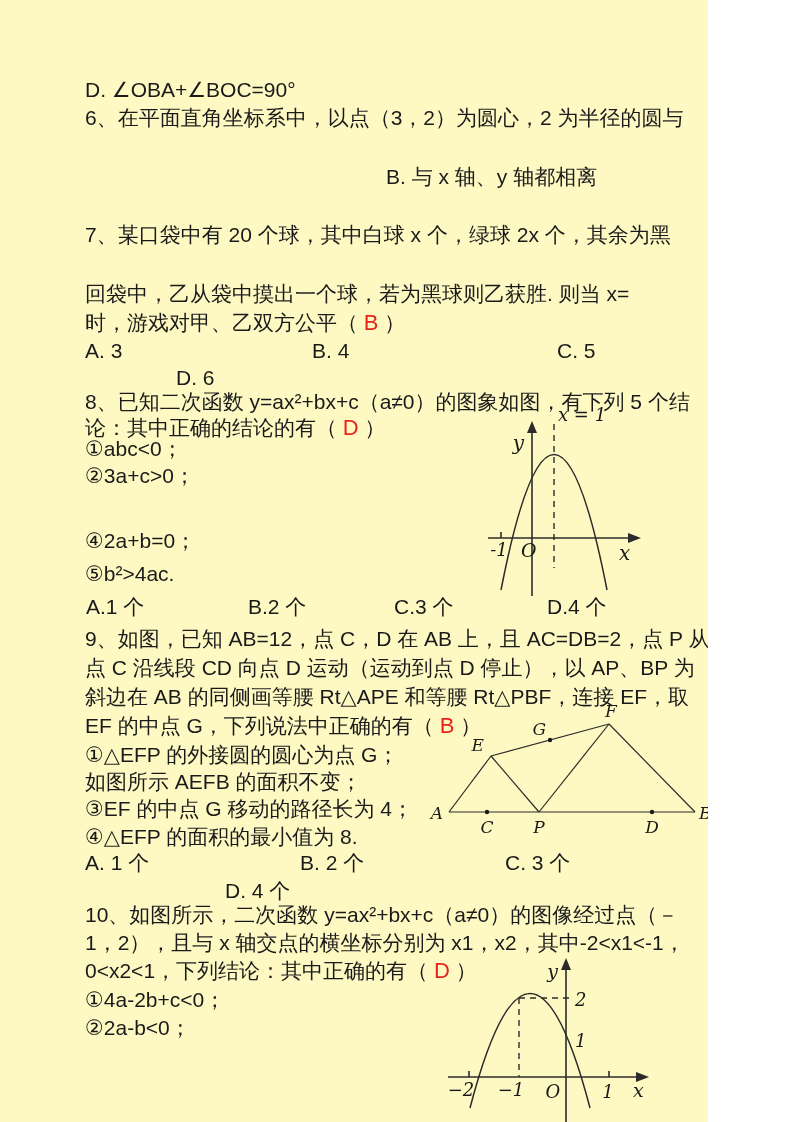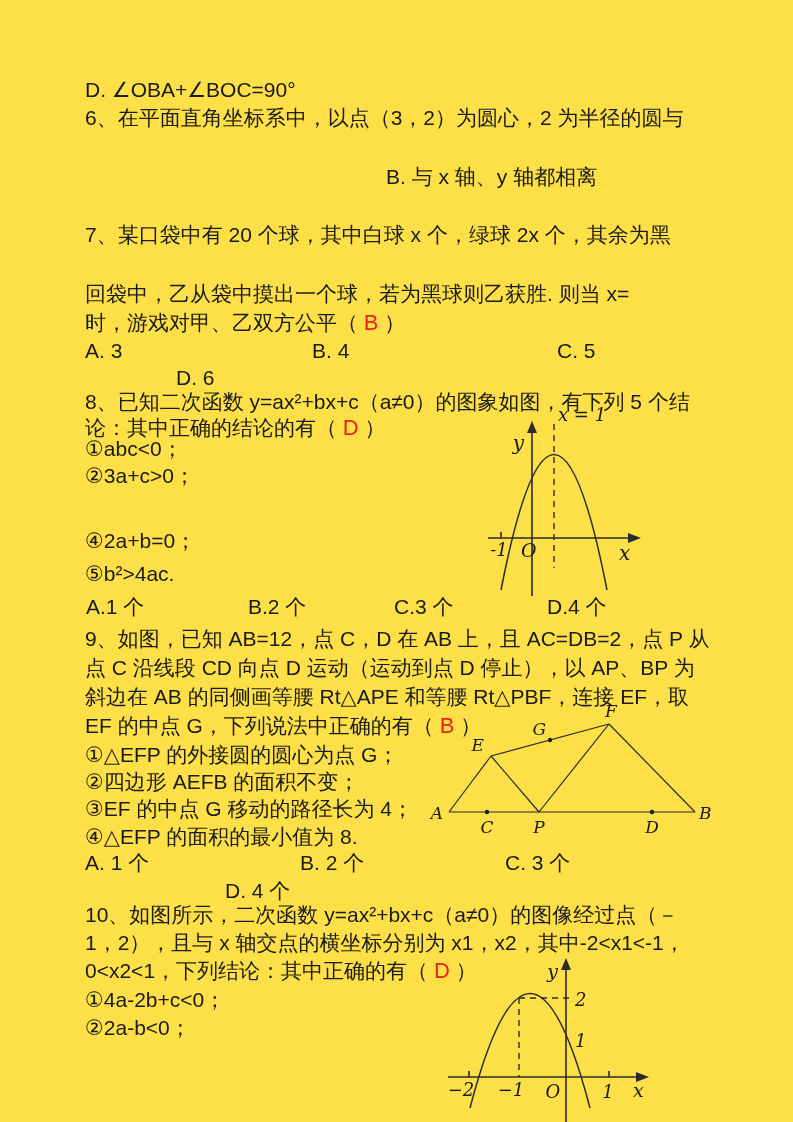--- a/index.html
+++ b/index.html
@@ -1,16 +1,16 @@
 <!DOCTYPE html>
 <html><head>
 <meta charset="utf-8">
 <style>
   html,body{margin:0;padding:0;background:#ffffff;}
-  #page{position:relative;width:793px;height:1122px;background:#fde047;overflow:hidden;
+  #page{position:relative;width:708px;height:1122px;background:#fef9c3;overflow:hidden;
         font-family:"Liberation Sans","DejaVu Sans",sans-serif;color:#1a1a1a;}
   .ln{position:absolute;left:0;width:793px;height:29px;font-size:21px;line-height:28px;white-space:pre;}
   .tx{position:absolute;top:0;white-space:pre;}
   .ans{color:#e8231c;font-size:22px;font-weight:500;}
   svg{position:absolute;}
   svg text{font-family:"DejaVu Serif","Liberation Serif",serif;font-style:italic;fill:#1a1a1a;}
   .axis,.curve,.seg{stroke:#2b2b2b;fill:none;}
   .axis{stroke-width:1.6;}
   .curve{stroke-width:1.5;}
   .seg{stroke-width:1.2;}
@@ -74,21 +74,21 @@
     <text x="558" y="421" font-size="18">x = 1</text>
   </svg>
 
   <div class="ln" style="top:625px"><span class="tx" style="left:85px">9、如图，已知 AB=12，点 C，D 在 AB 上，且 AC=DB=2，点 P 从</span></div>
   <div class="ln" style="top:654px"><span class="tx" style="left:85px">点 C 沿线段 CD 向点 D 运动（运动到点 D 停止），以 AP、BP 为</span></div>
   <div class="ln" style="top:683px"><span class="tx" style="left:85px">斜边在 AB 的同侧画等腰 Rt△APE 和等腰 Rt△PBF，连接 EF，取</span></div>
   <div class="ln" style="top:712px">
     <span class="tx" style="left:85px"><span>EF 的中点 G，下列说法中正确的有（ </span><span class="ans">B</span><span> ）</span></span>
   </div>
   <div class="ln" style="top:741px"><span class="tx" style="left:85px">①△EFP 的外接圆的圆心为点 G；</span></div>
-  <div class="ln" style="top:768px"><span class="tx" style="left:85px">②四边形 AEFB 的面积不变；</span></div>
+  <div class="ln" style="top:768px"><span class="tx" style="left:85px">如图所示 AEFB 的面积不变；</span></div>
   <div class="ln" style="top:795px"><span class="tx" style="left:85px">③EF 的中点 G 移动的路径长为 4；</span></div>
   <div class="ln" style="top:823px"><span class="tx" style="left:85px">④△EFP 的面积的最小值为 8.</span></div>
   <div class="ln" style="top:849px">
     <span class="tx" style="left:85px">A. 1 个</span>
     <span class="tx" style="left:300px">B. 2 个</span>
     <span class="tx" style="left:505px">C. 3 个</span>
   </div>
   <div class="ln" style="top:877px">
     <span class="tx" style="left:225px">D. 4 个</span>
   </div>

